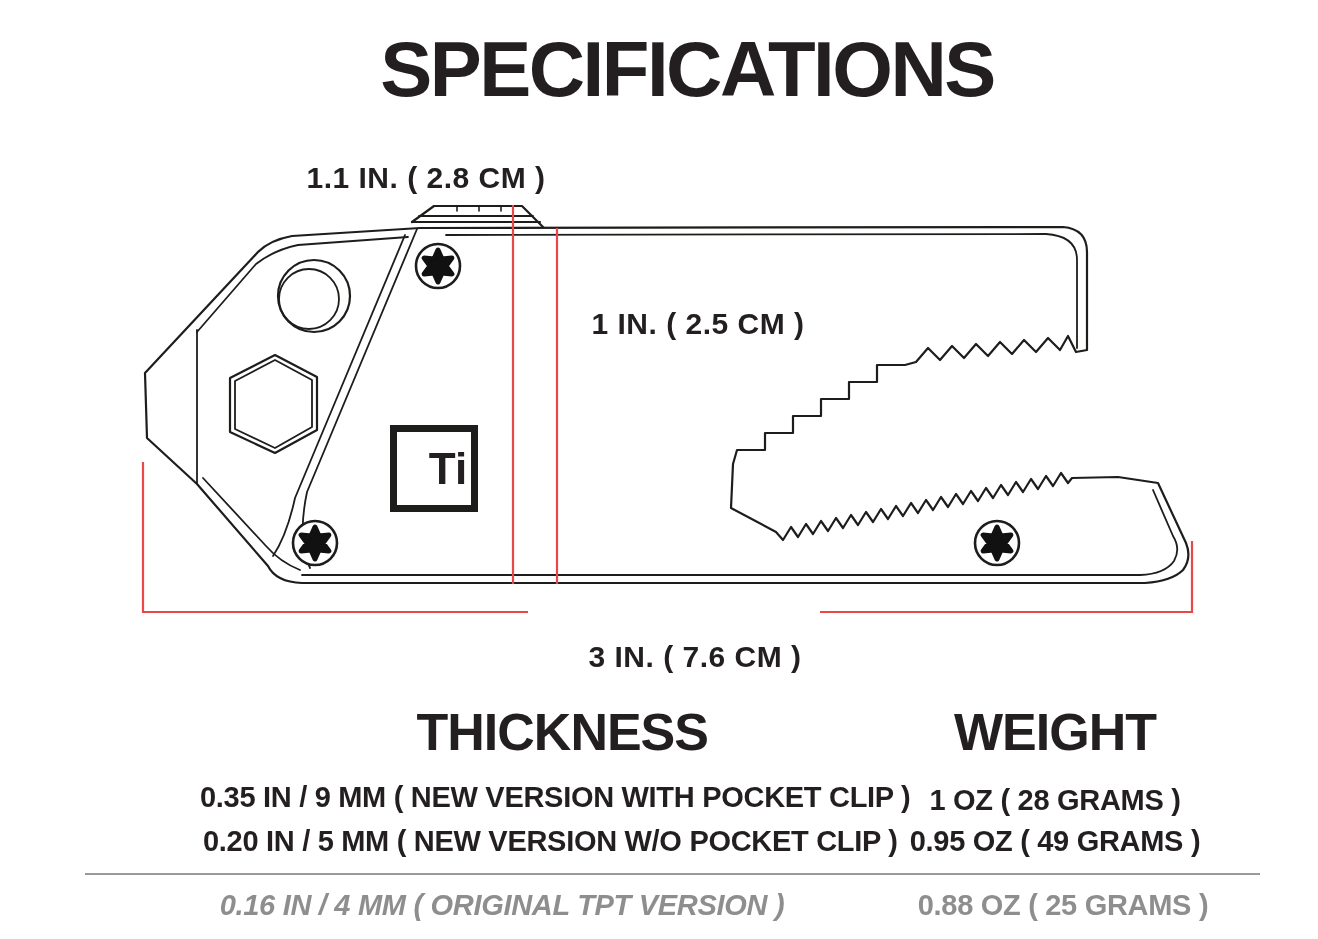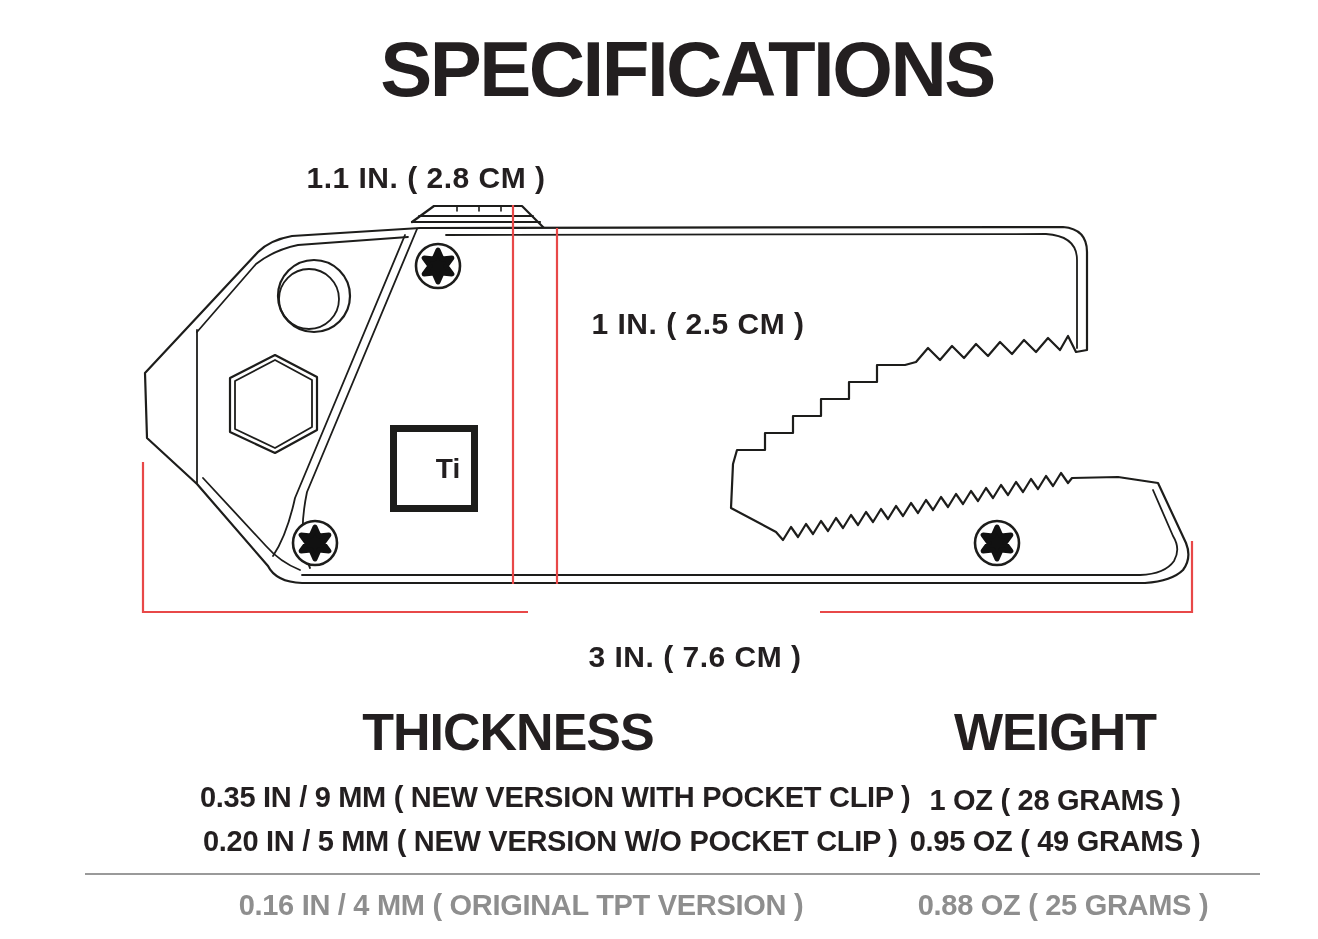--- a/index.html
+++ b/index.html
@@ -7,31 +7,31 @@
         font-family:"Liberation Sans", sans-serif;color:#231f20;}
   .abs{position:absolute;white-space:nowrap;padding-left:28px;}
   .title{top:24px;left:0;width:100%;text-align:center;font-size:78px;font-weight:700;
          letter-spacing:-2.5px;}
   .dim{font-size:30px;font-weight:700;letter-spacing:0.5px;}
   .dim-clip{left:198px;top:161px;width:400px;text-align:center;}
   .dim-height{left:470px;top:307px;width:400px;text-align:center;}
   .dim-length{left:467px;top:596px;width:400px;text-align:center;margin-top:44px;}
   .ti-box{left:390px;top:425px;width:88px;height:87px;border:7px solid #1d1d1b;
           box-sizing:border-box;display:flex;align-items:center;justify-content:center;
-          font-size:28px;font-weight:700;background:#fff;}
+          font-size:44px;font-weight:700;background:#fff;}
   .col-head{font-size:52px;font-weight:700;letter-spacing:-1px;text-align:center;}
-  .th-head{left:280px;top:702px;width:400px;}
+  .th-head{left:280px;top:702px;width:400px;text-align:right;}
   .wt-head{left:827px;top:702px;width:400px;}
   .spec{font-size:29px;font-weight:700;letter-spacing:-0.3px;text-align:center;}
   .th-row1{left:172px;top:781px;width:600px;}
   .th-row2{left:175px;top:825px;width:600px;}
   .wt-row1{left:827px;top:784px;width:400px;}
   .wt-row2{left:827px;top:825px;width:400px;}
   .muted{color:#8e8e8e;}
-  .th-row3{left:193px;top:889px;width:600px;}
+  .th-row3{left:174px;top:889px;width:600px;font-style:italic;}
   .wt-row3{left:835px;top:889px;width:400px;}
   .divider{left:85px;top:873px;width:1147px;height:2px;background:#9a9a9a;}
   svg{position:absolute;left:0;top:0;}
 </style>
 </head>
 <body>
 
 <div class="page">
 
   <svg width="1318" height="939" viewBox="0 0 1318 939">

